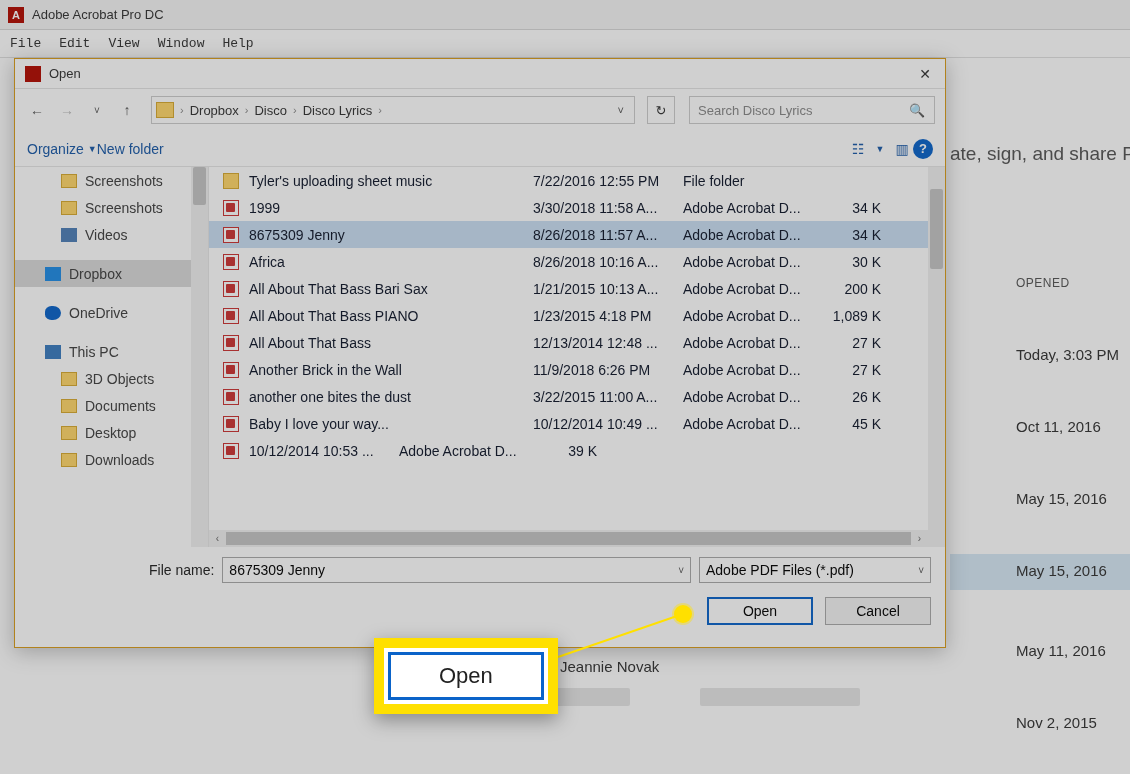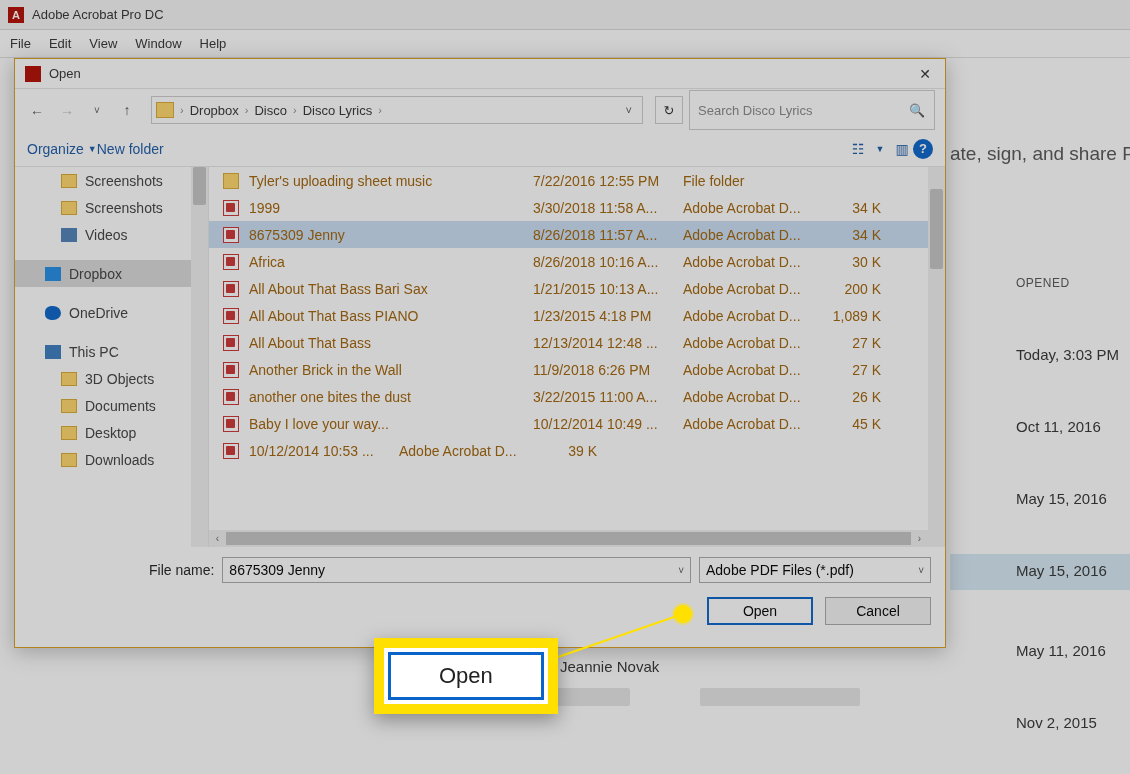--- a/index.html
+++ b/index.html
@@ -4,21 +4,21 @@
 <style>
 * { box-sizing: border-box; margin: 0; padding: 0; font-family: "Segoe UI", Tahoma, sans-serif; }
 body { width: 1130px; height: 774px; overflow: hidden; background: #fff; position: relative; }
 
 
 .app-window { width: 1130px; height: 774px; background: #fff; }
 .title-bar { height: 30px; display: flex; align-items: center; padding: 0 8px; background: #f5f5f5; border-bottom: 1px solid #d8d8d8; }
 .title-bar .app-icon { width: 16px; height: 16px; background: #b30b00; margin-right: 8px; display: flex; align-items: center; justify-content: center; color: #fff; font-size: 11px; font-weight: bold; }
 .title-bar .title { font-size: 13px; color: #333; }
 .menu-bar { height: 28px; display: flex; align-items: center; gap: 18px; padding: 0 10px; font-size: 13px; color: #333; border-bottom: 1px solid #e0e0e0; }
-.menu-bar span { cursor: default; }
+.menu-bar span { cursor: default; font-family: Liberation Mono, monospace; }
 .bg-area { position: relative; height: calc(100% - 58px); background: #fff; }
 .bg-text-right { position: absolute; top: 85px; left: 950px; font-size: 19px; color: #555; white-space: nowrap; }
 .opened-col { position: absolute; left: 1016px; top: 218px; font-size: 12px; color: #555; letter-spacing: 0.5px; }
 .bg-date { position: absolute; left: 1016px; font-size: 15px; color: #333; white-space: nowrap; }
 .bg-row-sel { position: absolute; left: 950px; width: 180px; height: 36px; background: #d6e8f5; }
 .bg-name { position: absolute; left: 560px; font-size: 15px; color: #333; }
 .bg-placeholder { position: absolute; background: #e6e6e6; border-radius: 2px; }
 
 
 .dialog { position: absolute; left: 14px; top: 58px; width: 932px; height: 590px; background: #fff; border: 1px solid #d89b1a; box-shadow: 0 4px 20px rgba(0,0,0,0.25); }
@@ -29,21 +29,21 @@
 
 .dlg-nav { height: 42px; display: flex; align-items: center; padding: 0 10px; gap: 6px; }
 .nav-btn { width: 24px; height: 24px; display: flex; align-items: center; justify-content: center; font-size: 14px; color: #555; }
 .nav-btn.disabled { color: #bbb; }
 .addr-bar { flex: 1; height: 28px; border: 1px solid #ccc; display: flex; align-items: center; padding: 0 4px; margin: 0 6px; }
 .addr-bar .folder-ic { width: 18px; height: 16px; background: #ffd76a; border: 1px solid #d8a930; margin-right: 4px; }
 .addr-bar .crumb { font-size: 13px; color: #333; padding: 0 4px; }
 .addr-bar .sep { color: #888; font-size: 11px; padding: 0 2px; }
 .addr-bar .drop { margin-left: auto; color: #555; font-size: 11px; padding: 0 6px; }
 .refresh { width: 28px; height: 28px; border: 1px solid #ccc; display: flex; align-items: center; justify-content: center; font-size: 13px; color: #333; }
-.search-box { width: 246px; height: 40px; border: 1px solid #ccc; display: flex; align-items: center; padding: 0 8px; font-size: 13px; color: #888; }
+.search-box { width: 246px; height: 28px; border: 1px solid #ccc; display: flex; align-items: center; padding: 0 8px; font-size: 13px; color: #888; margin-left: 8px; }
 .search-box .mag { margin-left: auto; color: #555; }
 
 .dlg-toolbar { height: 36px; display: flex; align-items: center; padding: 0 12px; border-bottom: 1px solid #e6e6e6; }
 .org-btn { color: #1a5aa8; font-size: 14px; display: flex; align-items: center; gap: 4px; }
 .org-btn .arr { font-size: 9px; }
 .newf { color: #1a5aa8; font-size: 14px; }
 .tb-spacer { flex: 1; }
 .view-ic { width: 22px; height: 18px; display: flex; align-items: center; justify-content: center; color: #1a5aa8; font-size: 14px; }
 .help-ic { width: 20px; height: 20px; border-radius: 50%; background: #0a63c9; color: #fff; display: flex; align-items: center; justify-content: center; font-size: 13px; font-weight: bold; }
 
@@ -64,21 +64,21 @@
 
 .list { flex: 1; position: relative; overflow: hidden; }
 .list-scroll { position: absolute; right: 0; top: 0; width: 17px; height: 100%; background: #f0f0f0; }
 .list-thumb { position: absolute; right: 2px; top: 22px; width: 13px; height: 80px; background: #c4c4c4; border-radius: 2px; }
 .list-header { height: 24px; display: flex; align-items: center; border-bottom: 1px solid #e6e6e6; font-size: 13px; color: #2a5a9a; }
 .col-name { width: 320px; padding-left: 14px; position: relative; }
 .col-name .sort { position: absolute; left: 150px; top: -4px; font-size: 9px; color: #888; }
 .col-date { width: 150px; }
 .col-type { width: 148px; }
 .col-size { width: 72px; text-align: right; padding-right: 12px; }
-.row { height: 27px; display: flex; align-items: center; font-size: 14px; color: #a16207; }
+.row { height: 27px; display: flex; align-items: center; font-size: 14px; color: #0f172a; }
 .row.sel { background: #c9def2; }
 .row .ic { width: 16px; height: 16px; margin-left: 14px; margin-right: 10px; display: inline-block; }
 .ic-fold { background: #ffd76a; border: 1px solid #d8a930; }
 .ic-pdf { background: #fff; border: 1px solid #c33; position: relative; }
 .ic-pdf::after { content: ""; position: absolute; left: 2px; top: 2px; width: 9px; height: 9px; background: #c33; border-radius: 1px; }
 .row .nm { width: 284px; white-space: nowrap; overflow: hidden; text-overflow: ellipsis; }
 .row .dt { width: 150px; white-space: nowrap; overflow: hidden; }
 .row .tp { width: 148px; white-space: nowrap; overflow: hidden; }
 .row .sz { width: 72px; text-align: right; padding-right: 22px; }
 .hscroll { position: absolute; left: 0; bottom: 0; right: 17px; height: 17px; background: #f0f0f0; display: flex; align-items: center; }

